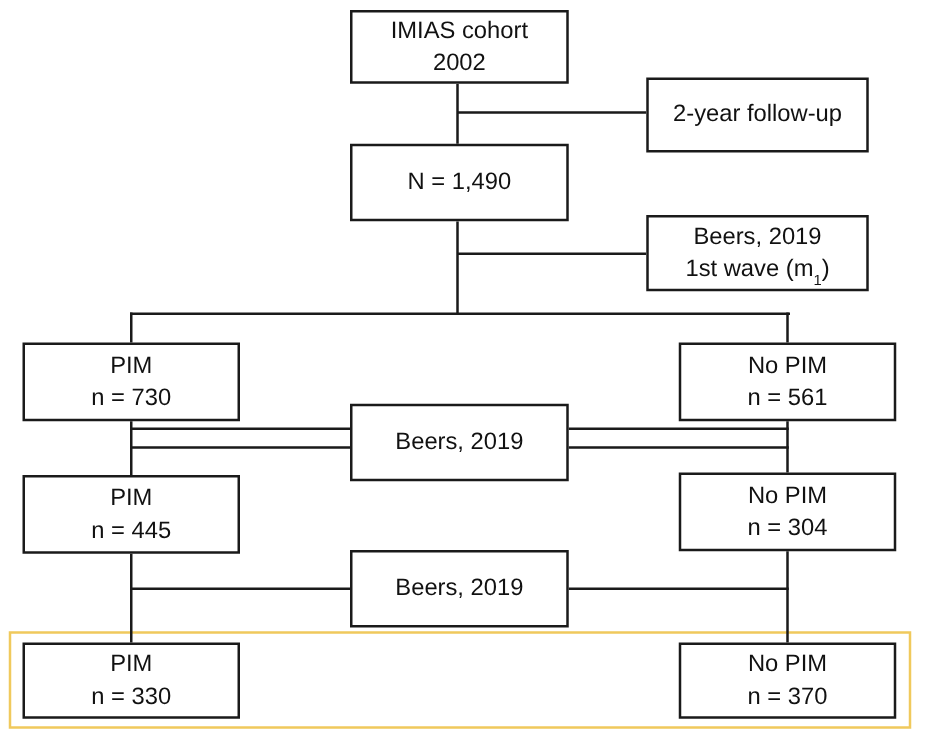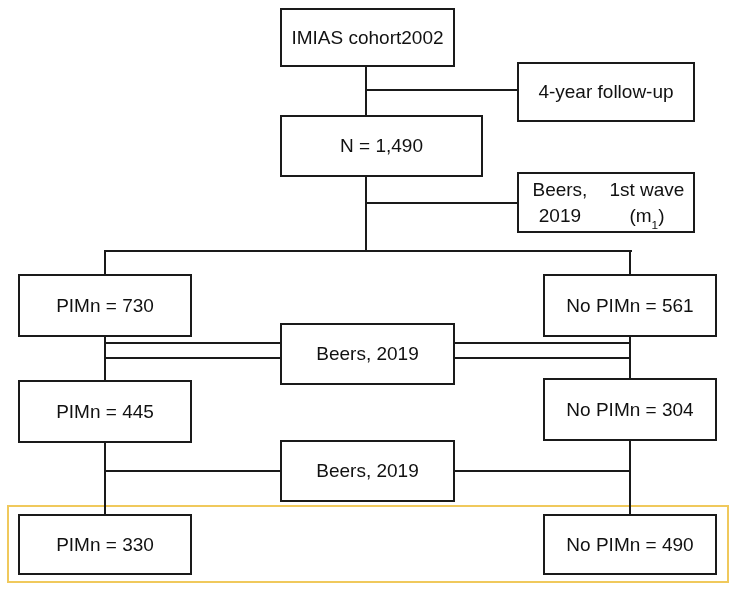--- a/index.html
+++ b/index.html
@@ -10,21 +10,21 @@
     background: #ffffff;
     font-family: "Liberation Sans", sans-serif;
     overflow: hidden;
   }
   .node {
     position: absolute;
     background: #ffffff;
     border: 2px solid #1a1a1a;
     box-sizing: border-box;
     display: flex;
-    flex-direction: row;
+    flex-direction: column;
     align-items: center;
     justify-content: center;
     text-align: center;
     font-size: 19px;
     line-height: 1.32;
     color: #111111;
     z-index: 3;
   }
   .node sub {
     font-size: 0.62em;
@@ -75,24 +75,24 @@
   <div class="line" style="left:629px; top:439px; width:2px;   height:77px;"></div>
   <div class="line" style="left:105px; top:470px; width:176px; height:2px;"></div>
   <div class="line" style="left:454px; top:470px; width:177px; height:2px;"></div>
 
   <div class="node" style="left:280px; top:8px;   width:175px; height:59px;">
     <span>IMIAS cohort</span>
     <span>2002</span>
   </div>
 
   <div class="node" style="left:517px; top:62px;  width:178px; height:60px;">
-    <span>4-year follow-up</span>
+    <span>2-year follow-up</span>
   </div>
 
-  <div class="node" style="left:280px; top:115px; width:203px; height:62px;align-items:center;">
+  <div class="node" style="left:280px; top:115px; width:175px; height:62px;align-items:center;">
     <span>N = 1,490</span>
   </div>
 
   <div class="node" style="left:517px; top:172px; width:178px; height:61px;">
     <span>Beers, 2019</span>
     <span><span>1st wave (m</span><sub>1</sub><span>)</span></span>
   </div>
 
   <div class="node" style="left:18px;  top:274px; width:174px; height:63px;">
     <span>PIM</span>
@@ -122,16 +122,16 @@
     <span>Beers, 2019</span>
   </div>
 
   <div class="node" style="left:18px;  top:514px; width:174px; height:61px;">
     <span>PIM</span>
     <span>n = 330</span>
   </div>
 
   <div class="node" style="left:543px; top:514px; width:174px; height:61px;">
     <span>No PIM</span>
-    <span>n = 490</span>
+    <span>n = 370</span>
   </div>
 
 </div>
 
 </body></html>

